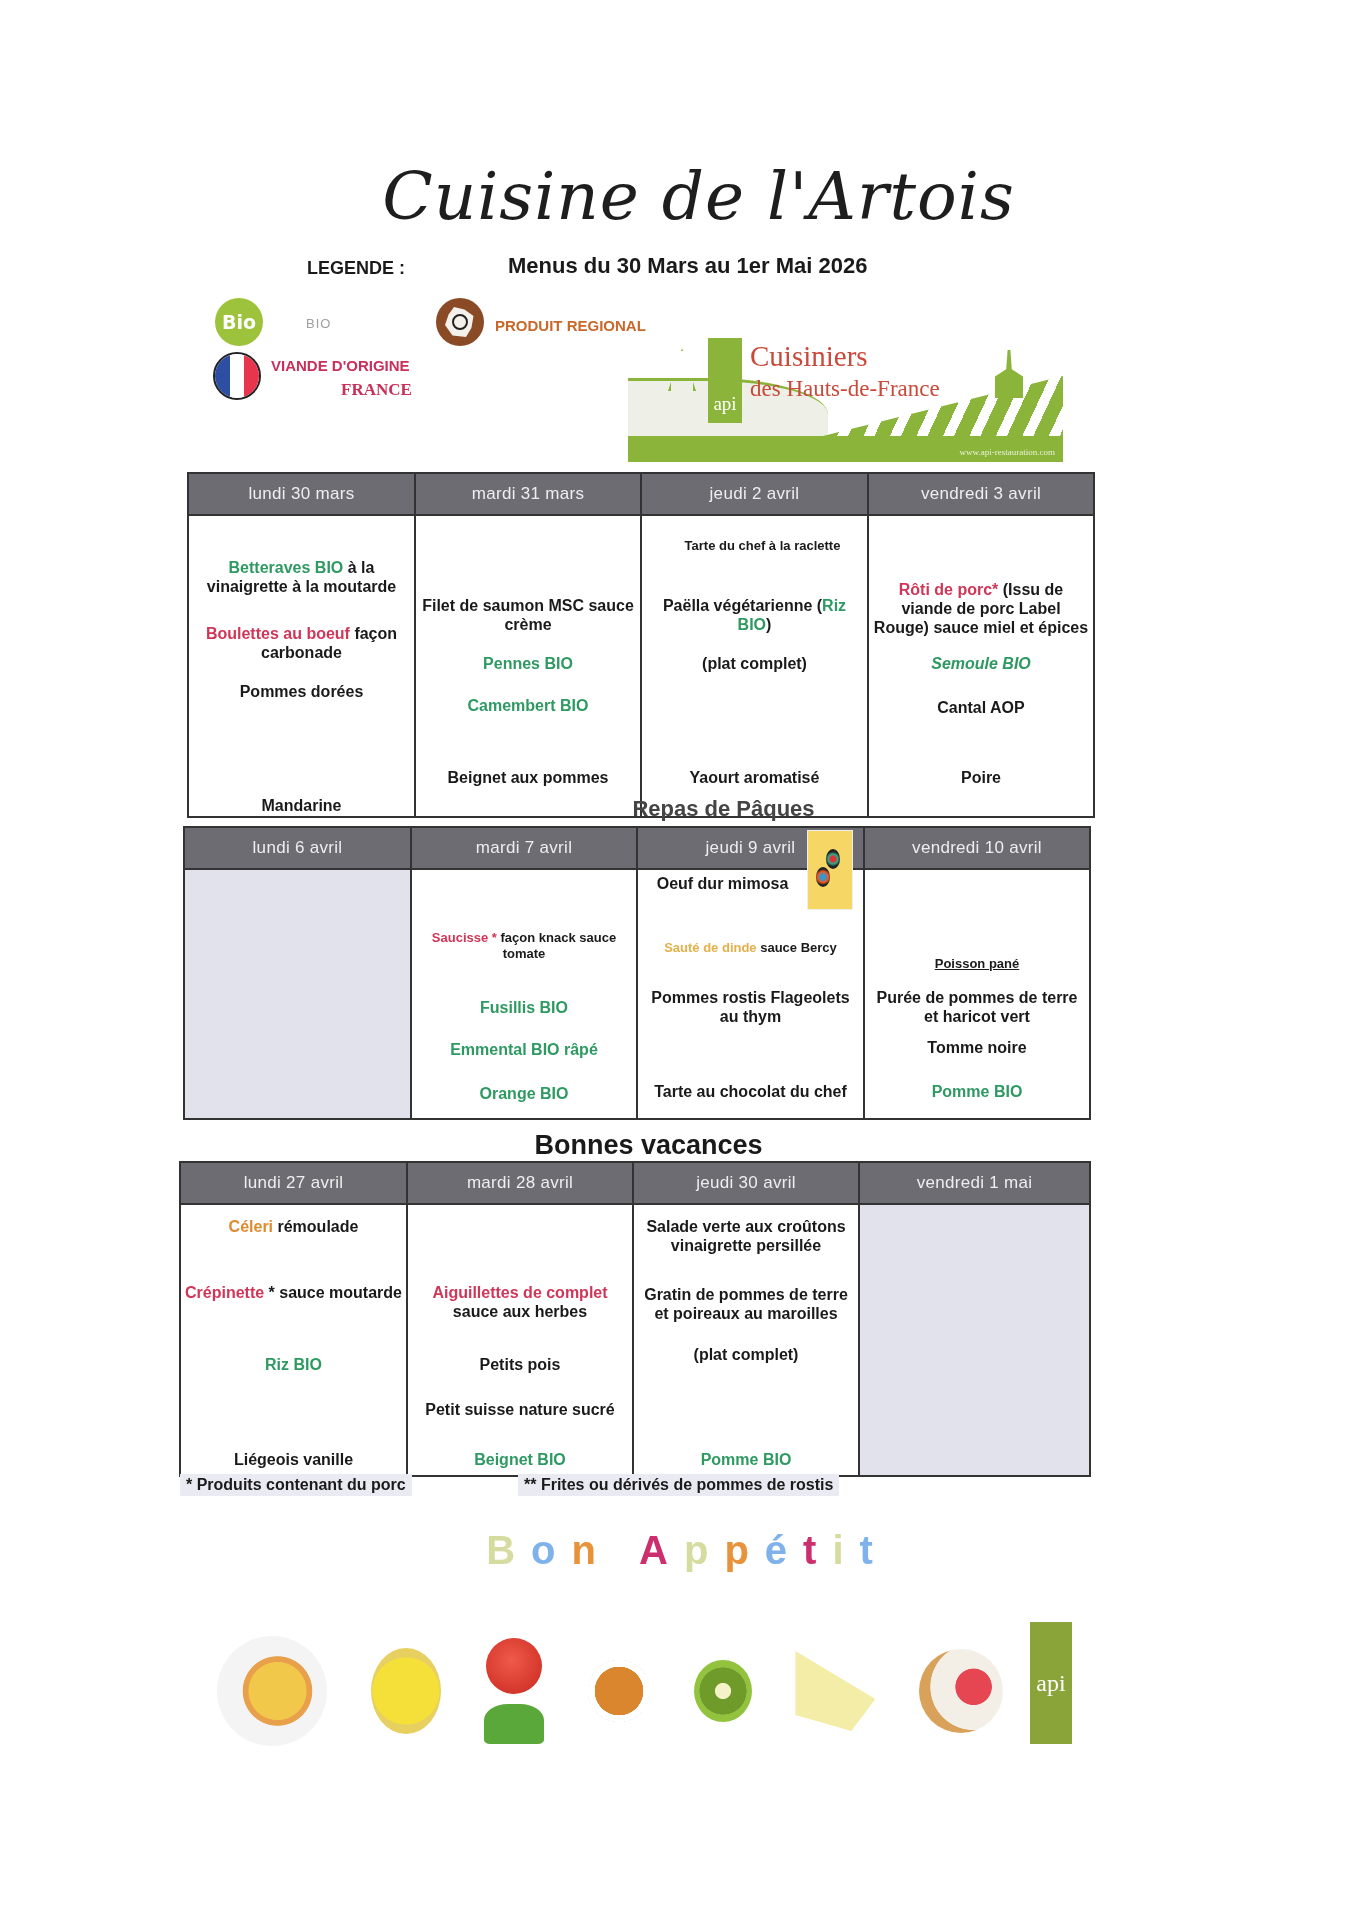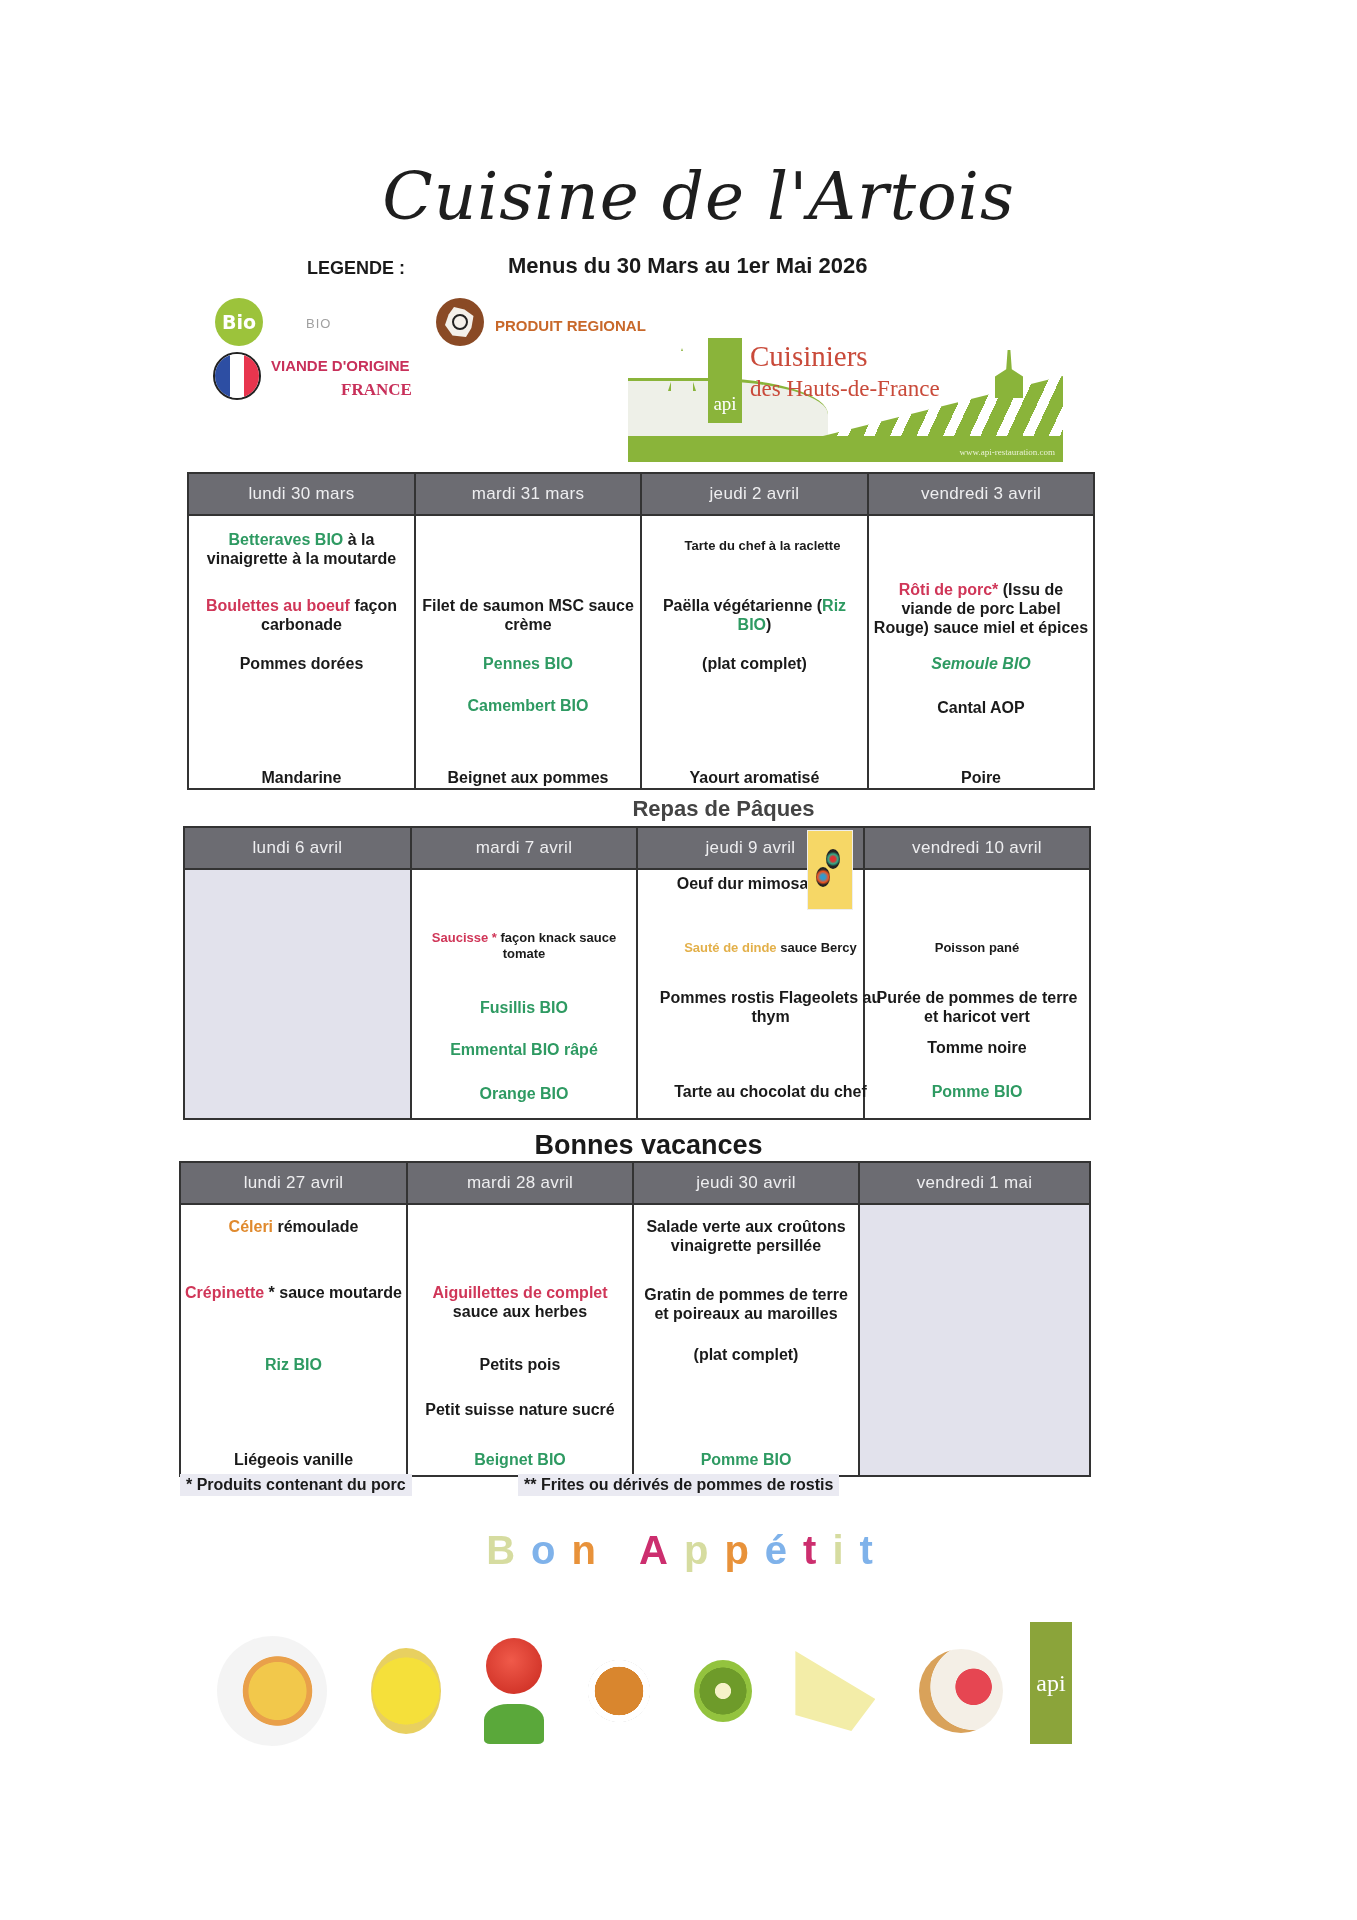--- a/index.html
+++ b/index.html
@@ -96,21 +96,21 @@
     </colgroup>
   <tbody>
       <tr>
         <th>lundi 30 mars</th>
         <th>mardi 31 mars</th>
         <th>jeudi 2 avril</th>
         <th>vendredi 3 avril</th>
       </tr>
   <tr style="height:272px;">
         <td>
-          <div class="cell" style="height: 272px;">
+          <div class="cell" style="height: 272px; margin-top: 28px;">
             <div class="line" style="top: 14px; padding: 0px 4px;"><span class="green">Betteraves BIO</span><span>  à la vinaigrette à la moutarde</span></div>
             <div class="line" style="top: 80px; padding: 0px 4px;"><span class="red">Boulettes au boeuf</span><span> façon carbonade</span></div>
             <div class="line" style="top: 138px; padding: 0px 4px;"><span>Pommes dorées</span></div>
             <div class="line" style="top: 176px; padding: 0px 4px;"><span></span></div>
             <div class="line" style="top: 252px; padding: 0px 4px;"><span>Mandarine</span></div>
           </div>
         </td>
         <td>
           <div class="cell" style="height: 272px;">
             <div class="line sm" style="top: 14px; padding: 0px 4px;"><span></span></div>
@@ -165,32 +165,32 @@
         <td>
           <div class="cell" style="height: 248px;">
             <div class="line" style="top: 10px; padding: 0px 4px;"><span></span></div>
             <div class="line sm" style="top: 60px; padding: 0px 4px;"><span class="red">Saucisse *</span><span> façon knack sauce tomate</span></div>
             <div class="line" style="top: 128px; padding: 0px 4px;"><span class="green">Fusillis BIO</span></div>
             <div class="line" style="top: 170px; padding: 0px 4px;"><span class="green">Emmental BIO râpé</span></div>
             <div class="line" style="top: 214px; padding: 0px 4px;"><span class="green">Orange BIO</span></div>
           </div>
         </td>
         <td>
-          <div class="cell" style="height: 248px; padding-left: 40px;">
+          <div class="cell" style="height: 248px;">
             <div class="line" style="top: 4px; padding: 0px 60px 0px 4px;"><span>Oeuf dur mimosa</span></div>
             <div class="line sm" style="top: 70px; padding: 0px 4px;"><span class="gold">Sauté de dinde</span><span> sauce Bercy</span></div>
             <div class="line" style="top: 118px; padding: 0px 4px;"><span>Pommes rostis Flageolets au thym</span></div>
             <div class="line" style="top: 164px; padding: 0px 4px;"><span></span></div>
             <div class="line" style="top: 212px; padding: 0px 4px;"><span>Tarte au chocolat du chef</span></div>
           </div>
         </td>
         <td>
           <div class="cell" style="height: 248px;">
             <div class="line" style="top: 10px; padding: 0px 4px;"><span></span></div>
-            <div class="line sm" style="top: 70px; padding: 0px 4px;"><span>Poisson pané</span></div>
+            <div class="line sm" style="top: 86px; padding: 0px 4px; text-decoration: underline;"><span>Poisson pané</span></div>
             <div class="line" style="top: 118px; padding: 0px 4px;"><span>Purée de pommes de terre et haricot vert</span></div>
             <div class="line" style="top: 168px; padding: 0px 4px;"><span>Tomme noire</span></div>
             <div class="line" style="top: 212px; padding: 0px 4px;"><span class="green">Pomme BIO</span></div>
           </div>
         </td>
       </tr>
 </tbody>
   </table>
 <div class="abs easter-img">
     <div class="egg1"></div>

